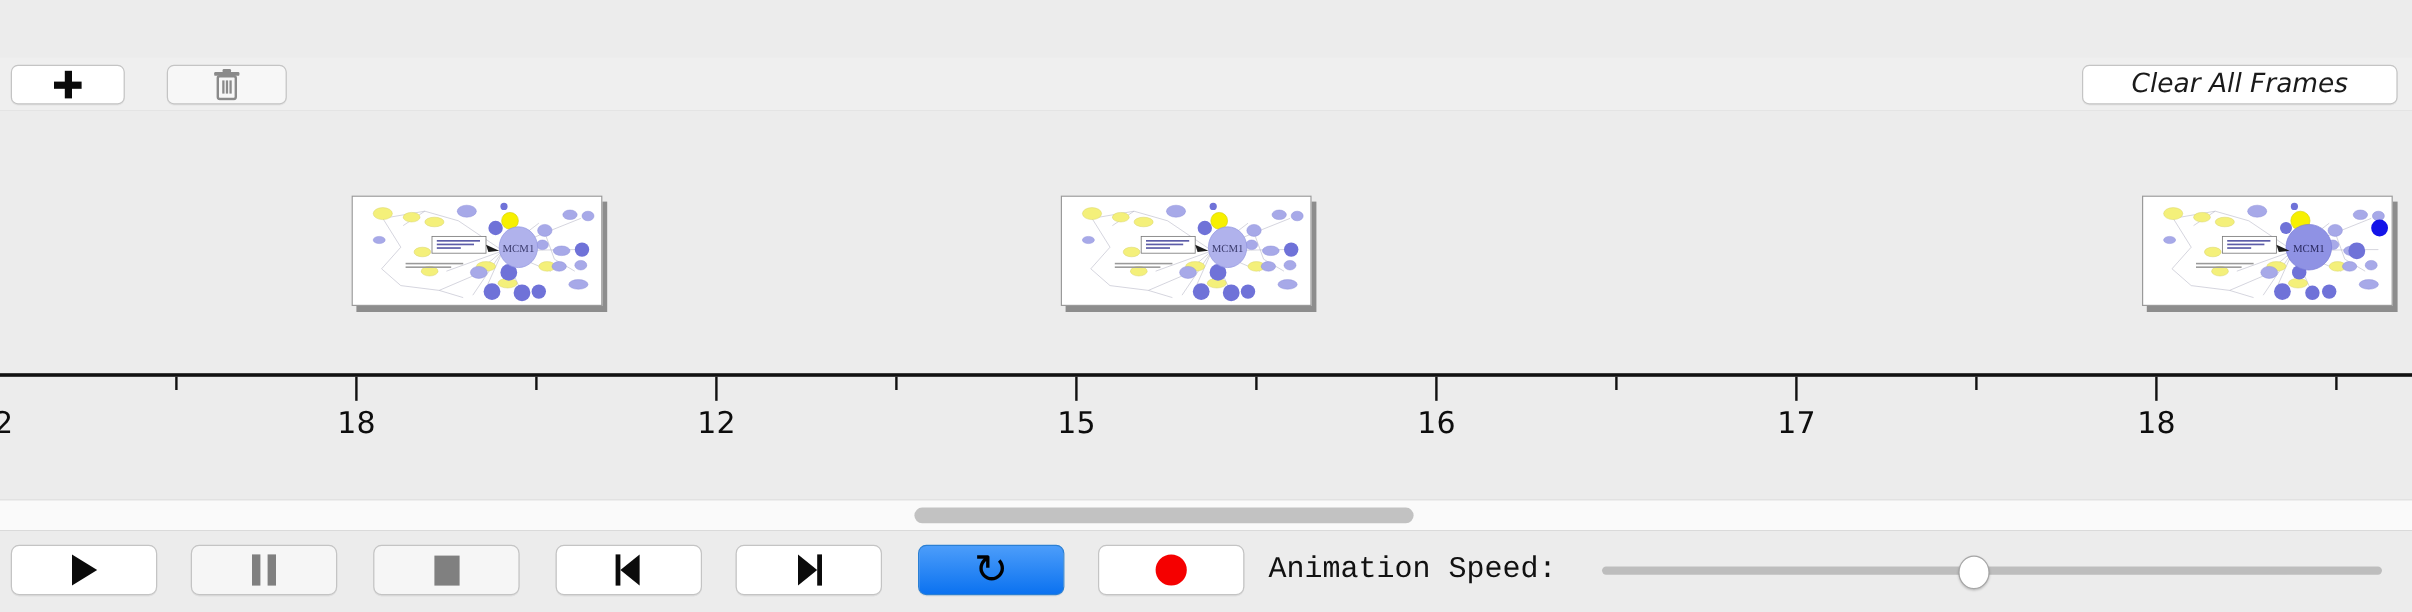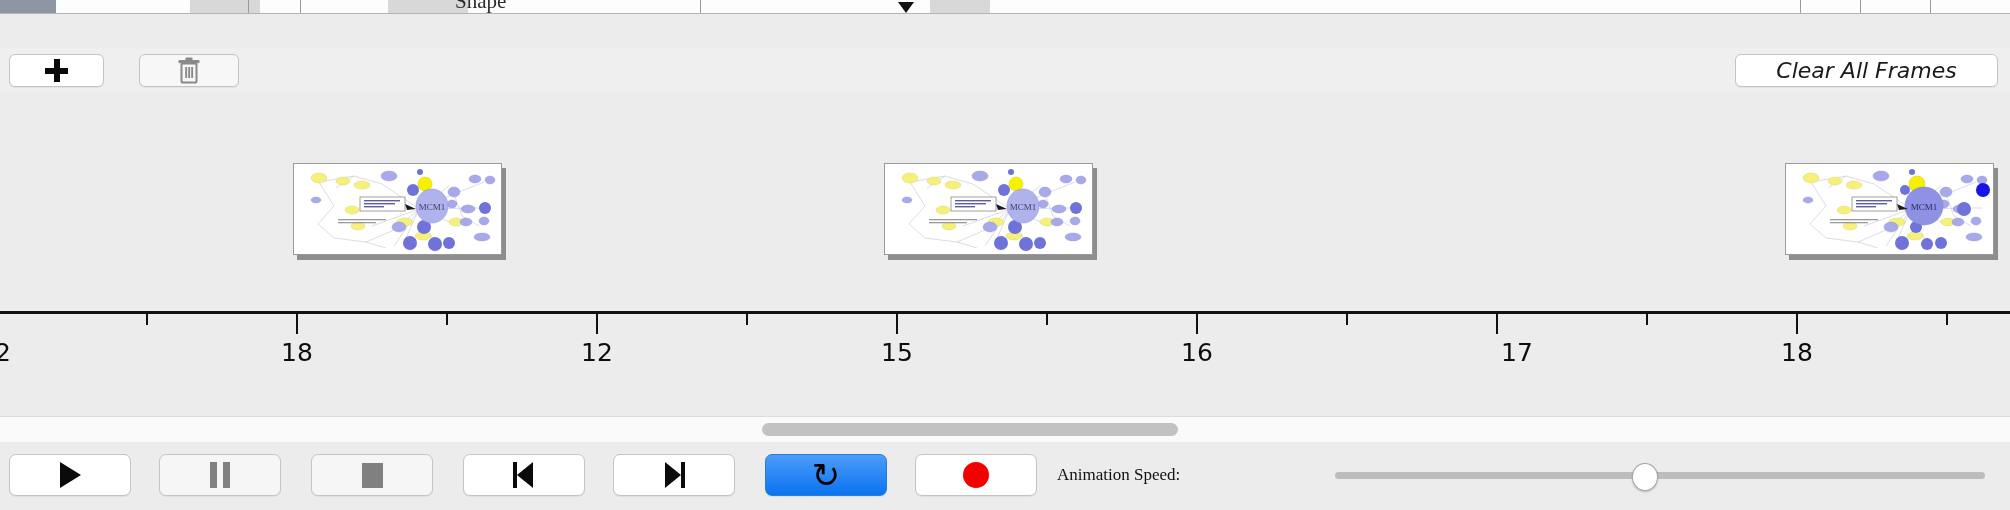--- a/index.html
+++ b/index.html
@@ -280,22 +280,22 @@
   .ico-loop {
     font-size: 34px; line-height: 34px; color: #000000;
     font-family: "DejaVu Sans", sans-serif;
   }
   .ico-record { width: 26px; height: 26px; border-radius: 50%; background: #f50000; }
 
   .speed-label {
     position: absolute;
     left: 1057px; top: 12px;
     height: 42px; line-height: 42px;
-    font-size: 17px; color: #111111;
-    font-family: Liberation Serif, serif;
+    font-size: 25px; color: #111111;
+    font-family: Liberation Mono, monospace;
     white-space: nowrap;
   }
   .slider-track {
     position: absolute;
     left: 1335px; top: 30px;
     width: 650px; height: 7px;
     border-radius: 4px;
     background: #bdbdbd;
   }
   .slider-knob {
@@ -306,34 +306,20 @@
     background: #ffffff;
     border: 1px solid #a6a6a6;
     box-shadow: 0 1px 2px rgba(0,0,0,0.22);
   }
 </style>
 </head>
 <body>
 
 <div id="app">
 
-  <div class="bg-strip">
-    <div class="bg-dark"></div>
-    <div class="bg-block" style="left:190px;width:70px;"></div>
-    <div class="bg-block" style="left:388px;width:80px;"></div>
-    <div class="bg-tick" style="left:248px;"></div>
-    <div class="bg-tick" style="left:300px;"></div>
-    <div class="bg-tick" style="left:700px;"></div>
-    <div class="bg-text">Shape</div>
-    <div class="bg-arrowish" style="left:898px;"></div>
-    <div class="bg-block" style="left:930px;width:60px;"></div>
-    <div class="bg-tick" style="left:1800px;"></div>
-    <div class="bg-tick" style="left:1860px;"></div>
-    <div class="bg-tick" style="left:1930px;"></div>
-  </div>
 
 
   <div class="toolbar">
     <div class="tb-btn tb-add">
       <span class="plus-icon"></span>
     </div>
     <div class="tb-btn tb-del disabled">
       <svg width="24" height="27" viewBox="0 0 24 27">
         <rect x="4.5" y="6.5" width="15" height="19" rx="1.6" fill="none" stroke="#8a8a8a" stroke-width="2"></rect>
         <rect x="1.5" y="3" width="21" height="3.2" rx="1" fill="#8a8a8a"></rect>
@@ -534,21 +520,21 @@
     <div class="tick major" style="left:1496px;"></div>
     <div class="tick minor" style="left:1646px;"></div>
     <div class="tick major" style="left:1796px;"></div>
     <div class="tick minor" style="left:1946px;"></div>
 
     <div class="tick-label" style="left:3px;">2</div>
     <div class="tick-label" style="left:297px;">18</div>
     <div class="tick-label" style="left:597px;">12</div>
     <div class="tick-label" style="left:897px;">15</div>
     <div class="tick-label" style="left:1197px;">16</div>
-    <div class="tick-label" style="left:1497px;margin-left:20px;">17</div>
+    <div class="tick-label" style="left:1497px;">17</div>
     <div class="tick-label" style="left:1797px;">18</div>
 
   </div>
 
   <div class="hscroll">
     <div class="hscroll-thumb" style="left:762px; width:416px;"></div>
   </div>
 
   <div class="controls">
     <div class="ctl-btn" style="left:9px; width:122px;">

